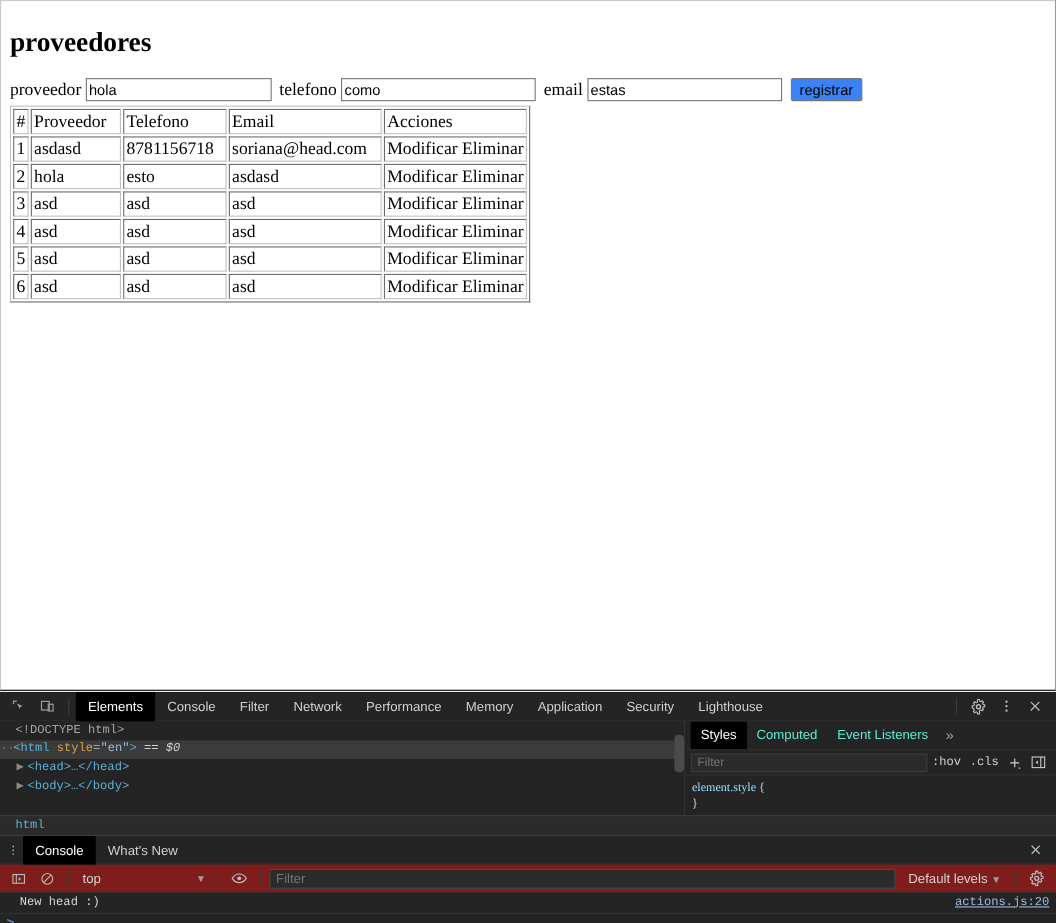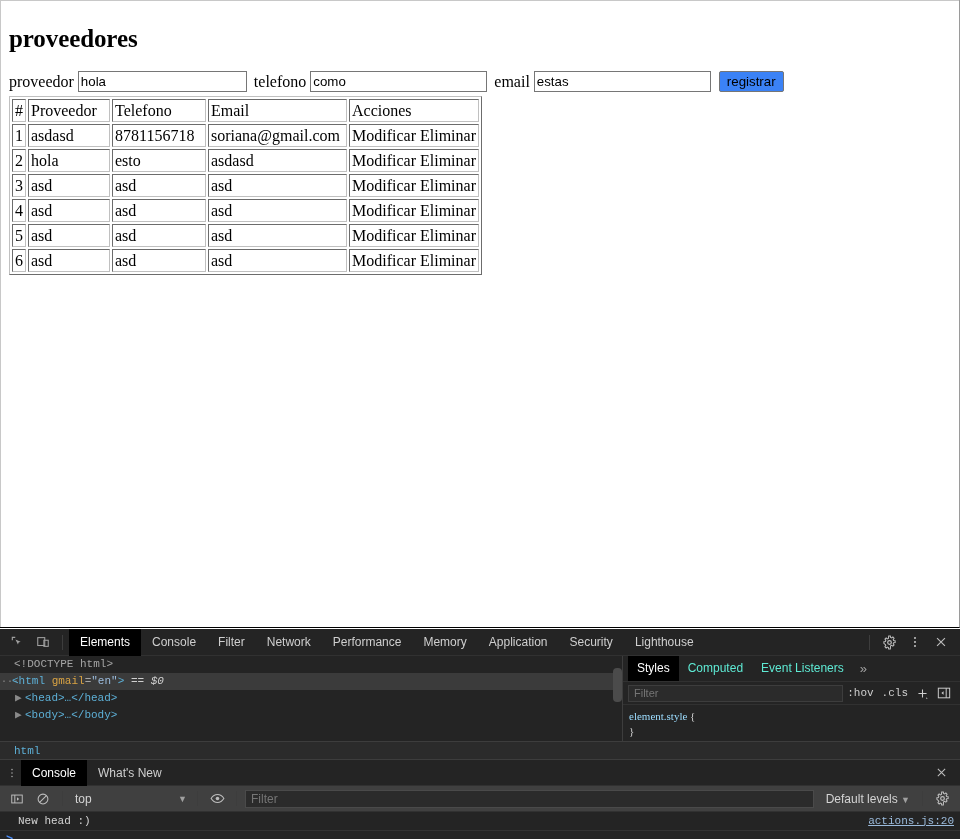--- a/index.html
+++ b/index.html
@@ -354,21 +354,21 @@
     display: flex;
     align-items: center;
     justify-content: center;
     color: #a0a0a0;
     cursor: default;
   }
   .console-toolbar {
     display: flex;
     align-items: center;
     height: 26px;
-    background: #404040;
+    background: #7f1d1d;
     border-bottom: 1px solid #313131;
     padding: 0 5px 0 4px;
     box-sizing: border-box;
   }
   .ctx-select {
     display: flex;
     align-items: center;
     min-width: 116px;
     color: #d4d4d4;
     font-size: 12px;
@@ -461,21 +461,21 @@
             <th class="col-tel">Telefono</th>
             <th class="col-email">Email</th>
             <th class="col-acc">Acciones</th>
           </tr>
         </thead>
         <tbody>
             <tr>
               <td class="col-idx">1</td>
               <td class="col-prov">asdasd</td>
               <td class="col-tel">8781156718</td>
-              <td class="col-email">soriana@gmail.com</td>
+              <td class="col-email">soriana@head.com</td>
               <td class="col-acc"><a class="action-link">Modificar</a> <a class="action-link">Eliminar</a></td>
             </tr>
             <tr>
               <td class="col-idx">2</td>
               <td class="col-prov">hola</td>
               <td class="col-tel">esto</td>
               <td class="col-email">asdasd</td>
               <td class="col-acc"><a class="action-link">Modificar</a> <a class="action-link">Eliminar</a></td>
             </tr>
             <tr>
@@ -560,21 +560,21 @@
       </div>
     </div>
 
     <div class="dt-elements">
 
       <div class="dom-tree">
         <div class="dom-row">
           <span class="tok-doctype">&lt;!DOCTYPE html&gt;</span>
         </div>
         <div class="dom-row selected">
-          <span class="dom-dots">···</span><span class="tok-tag">&lt;html</span><span>&nbsp;</span><span class="tok-attr">gmail</span><span class="tok-punct">=</span><span class="tok-val">"en"</span><span class="tok-tag">&gt;</span><span>&nbsp;</span><span class="tok-dollar">== $0</span>
+          <span class="dom-dots">···</span><span class="tok-tag">&lt;html</span><span>&nbsp;</span><span class="tok-attr">style</span><span class="tok-punct">=</span><span class="tok-val">"en"</span><span class="tok-tag">&gt;</span><span>&nbsp;</span><span class="tok-dollar">== $0</span>
         </div>
         <div class="dom-row" style="padding-left:26px">
           <span class="dom-arrow">▶</span><span class="tok-tag">&lt;head&gt;…&lt;/head&gt;</span>
         </div>
         <div class="dom-row" style="padding-left:26px">
           <span class="dom-arrow">▶</span><span class="tok-tag">&lt;body&gt;…&lt;/body&gt;</span>
         </div>
         <div class="dom-scroll"></div>
       </div>
 

